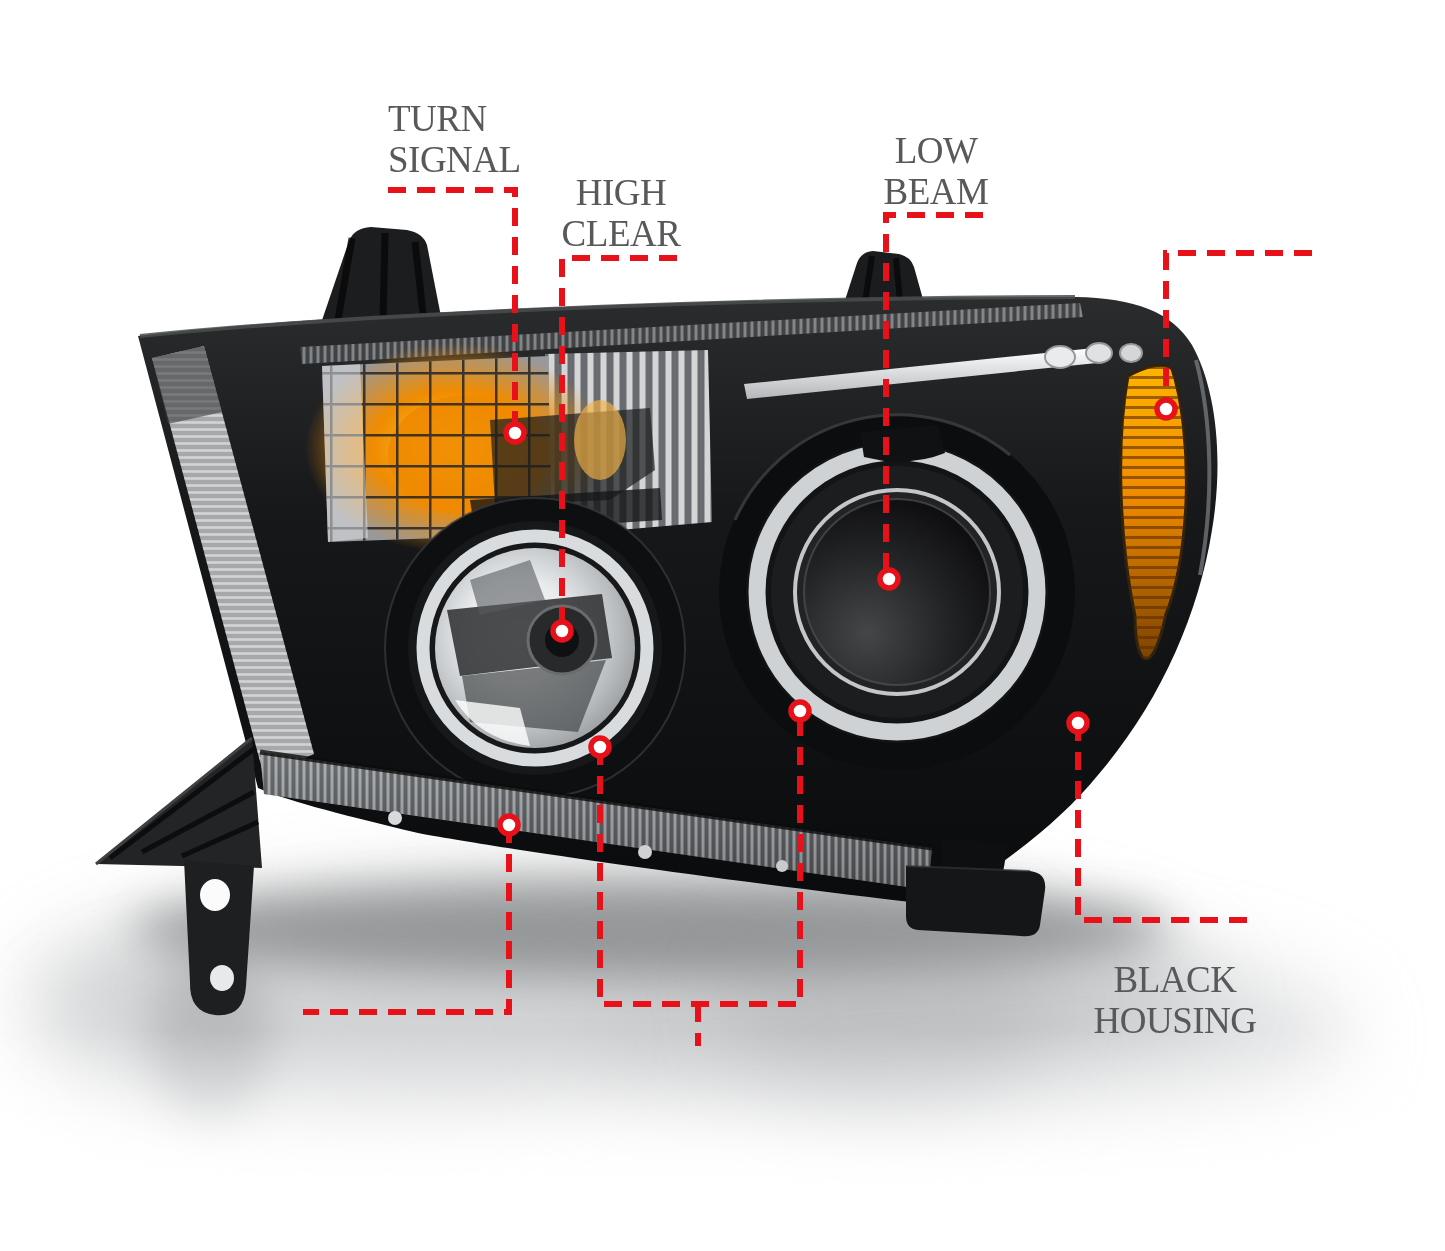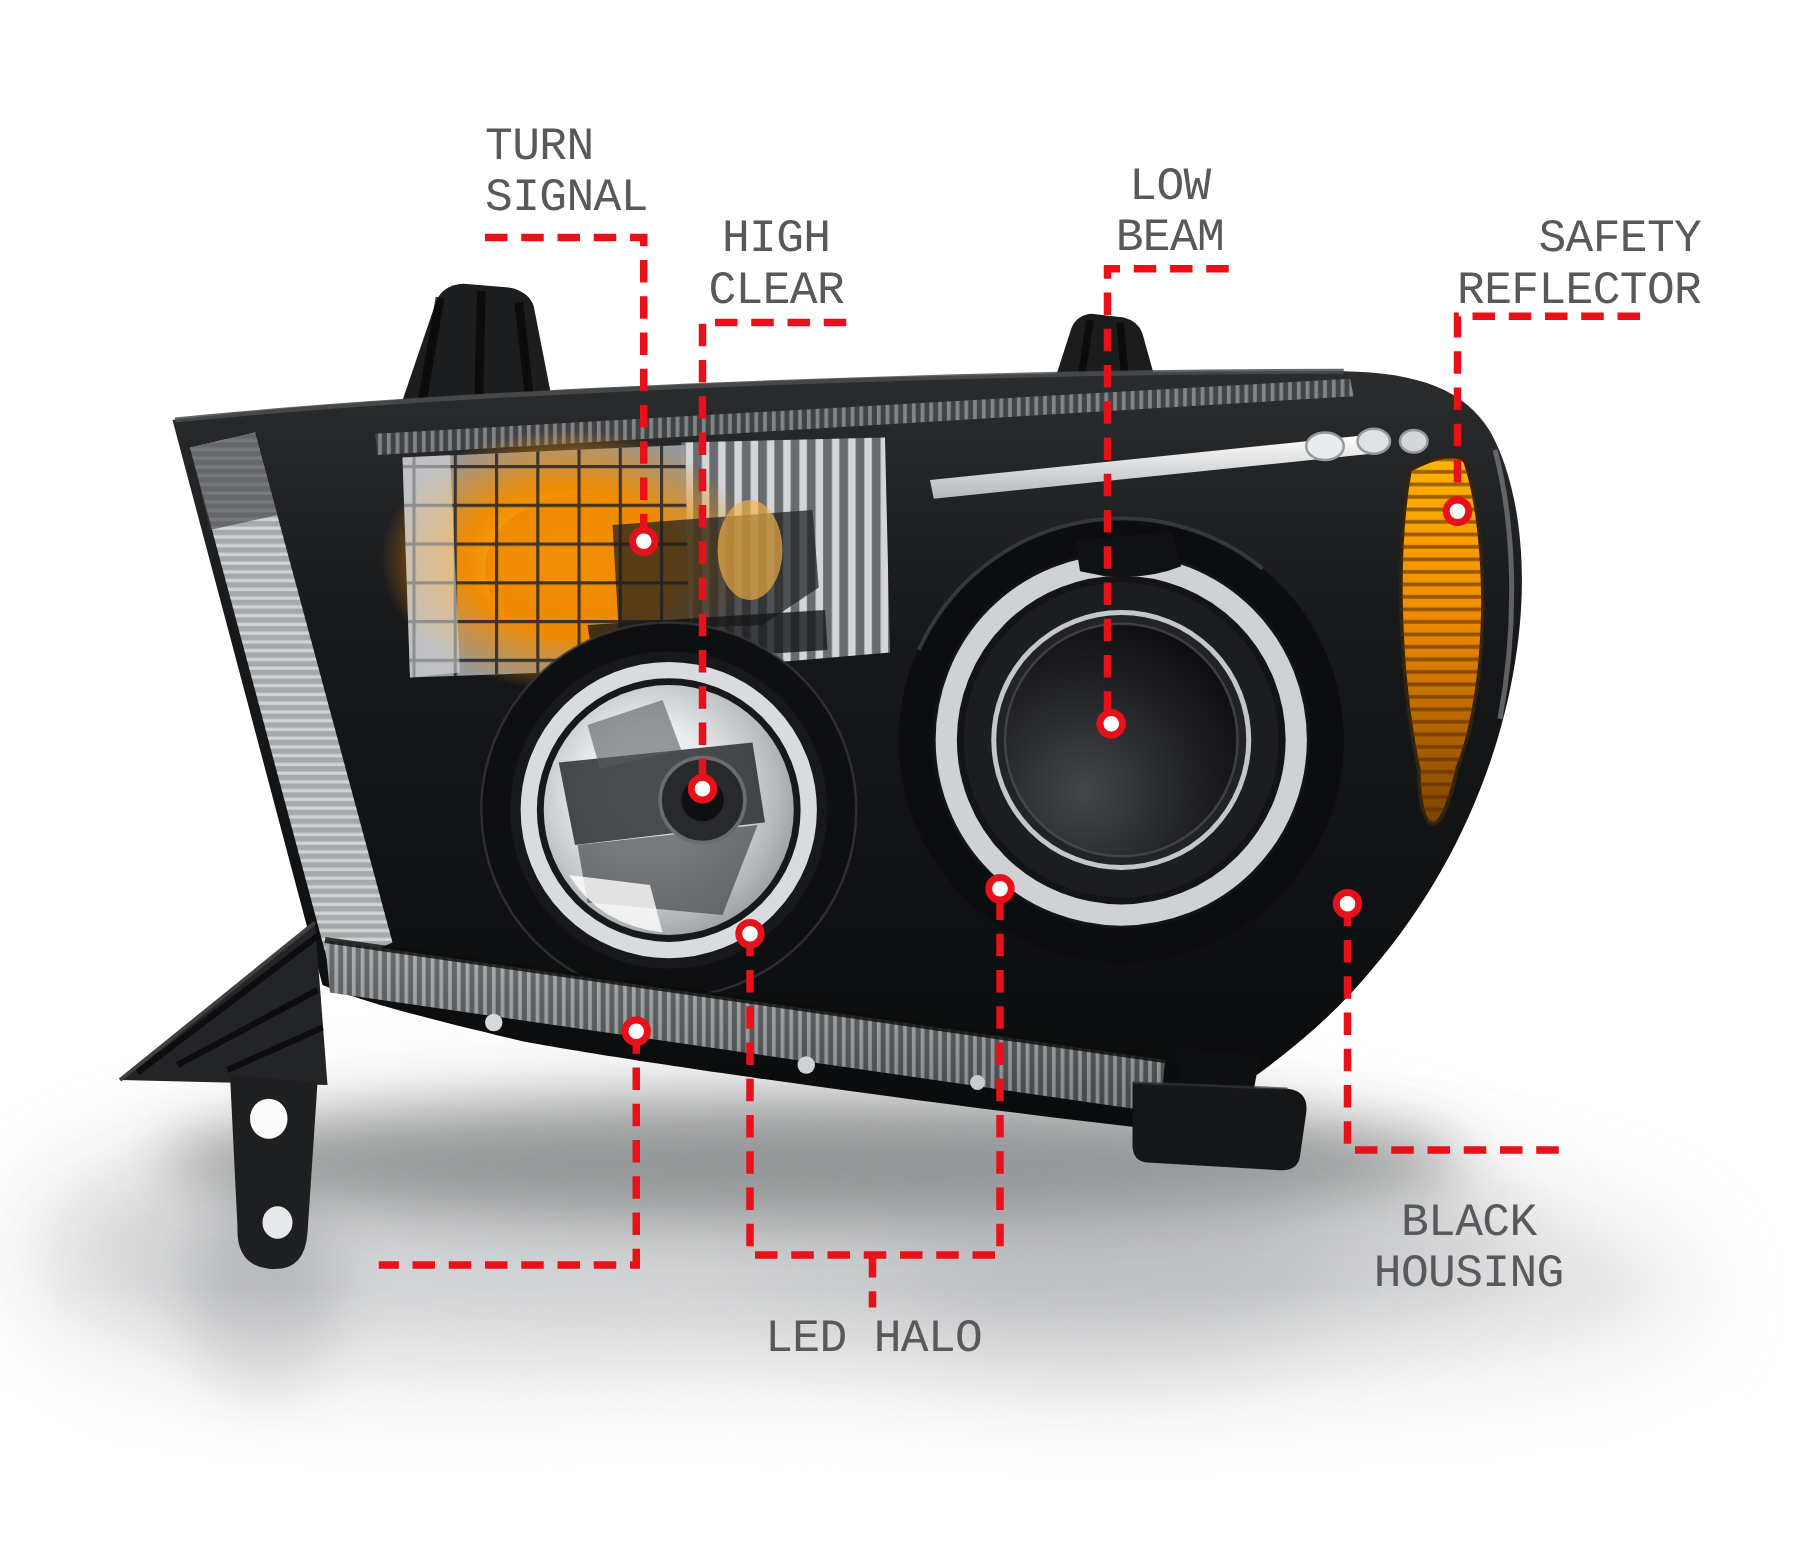--- a/index.html
+++ b/index.html
@@ -7,21 +7,21 @@
     --label-text:#58595b;
     --page-bg:#ffffff;
   }
   *{margin:0;padding:0;box-sizing:border-box;}
   html,body{background:#fff;}
   .stage{
     position:relative;
     width:1445px;height:1251px;
     background:var(--page-bg);
     overflow:hidden;
-    font-family:Liberation Mono, monospace;
+    font-family:Liberation Serif, serif;
   }
   .stage svg{position:absolute;left:0;top:0;}
   .callout-label{
     position:absolute;
     color:var(--label-text);
     font-size:37px;
     line-height:1.12;
     letter-spacing:-0.5px;
     white-space:pre-line;
     font-weight:400;
@@ -260,19 +260,16 @@
       <circle class="marker" cx="1078" cy="723" r="9"></circle>
     </g>
   </svg>
 
   <div class="callout-label align-left" style="left:388px;  top:98px;">TURN
 SIGNAL</div>
   <div class="callout-label align-center" style="left:555px;  top:172px; width:132px;">HIGH
 CLEAR</div>
   <div class="callout-label align-center" style="left:871px;  top:130px; width:130px;">LOW
 BEAM</div>
-  <div class="callout-label align-right" style="left:1135px; top:172px; width:226px;">SAFETY
-REFLECTOR</div>
-  <div class="callout-label align-center" style="left:593px;  top:1052px; width:212px;">LED HALO</div>
   <div class="callout-label align-center" style="left:1083px; top:930px; width:184px;margin-top:29px;">BLACK
 HOUSING</div>
 
 </div>
 
 </body></html>

